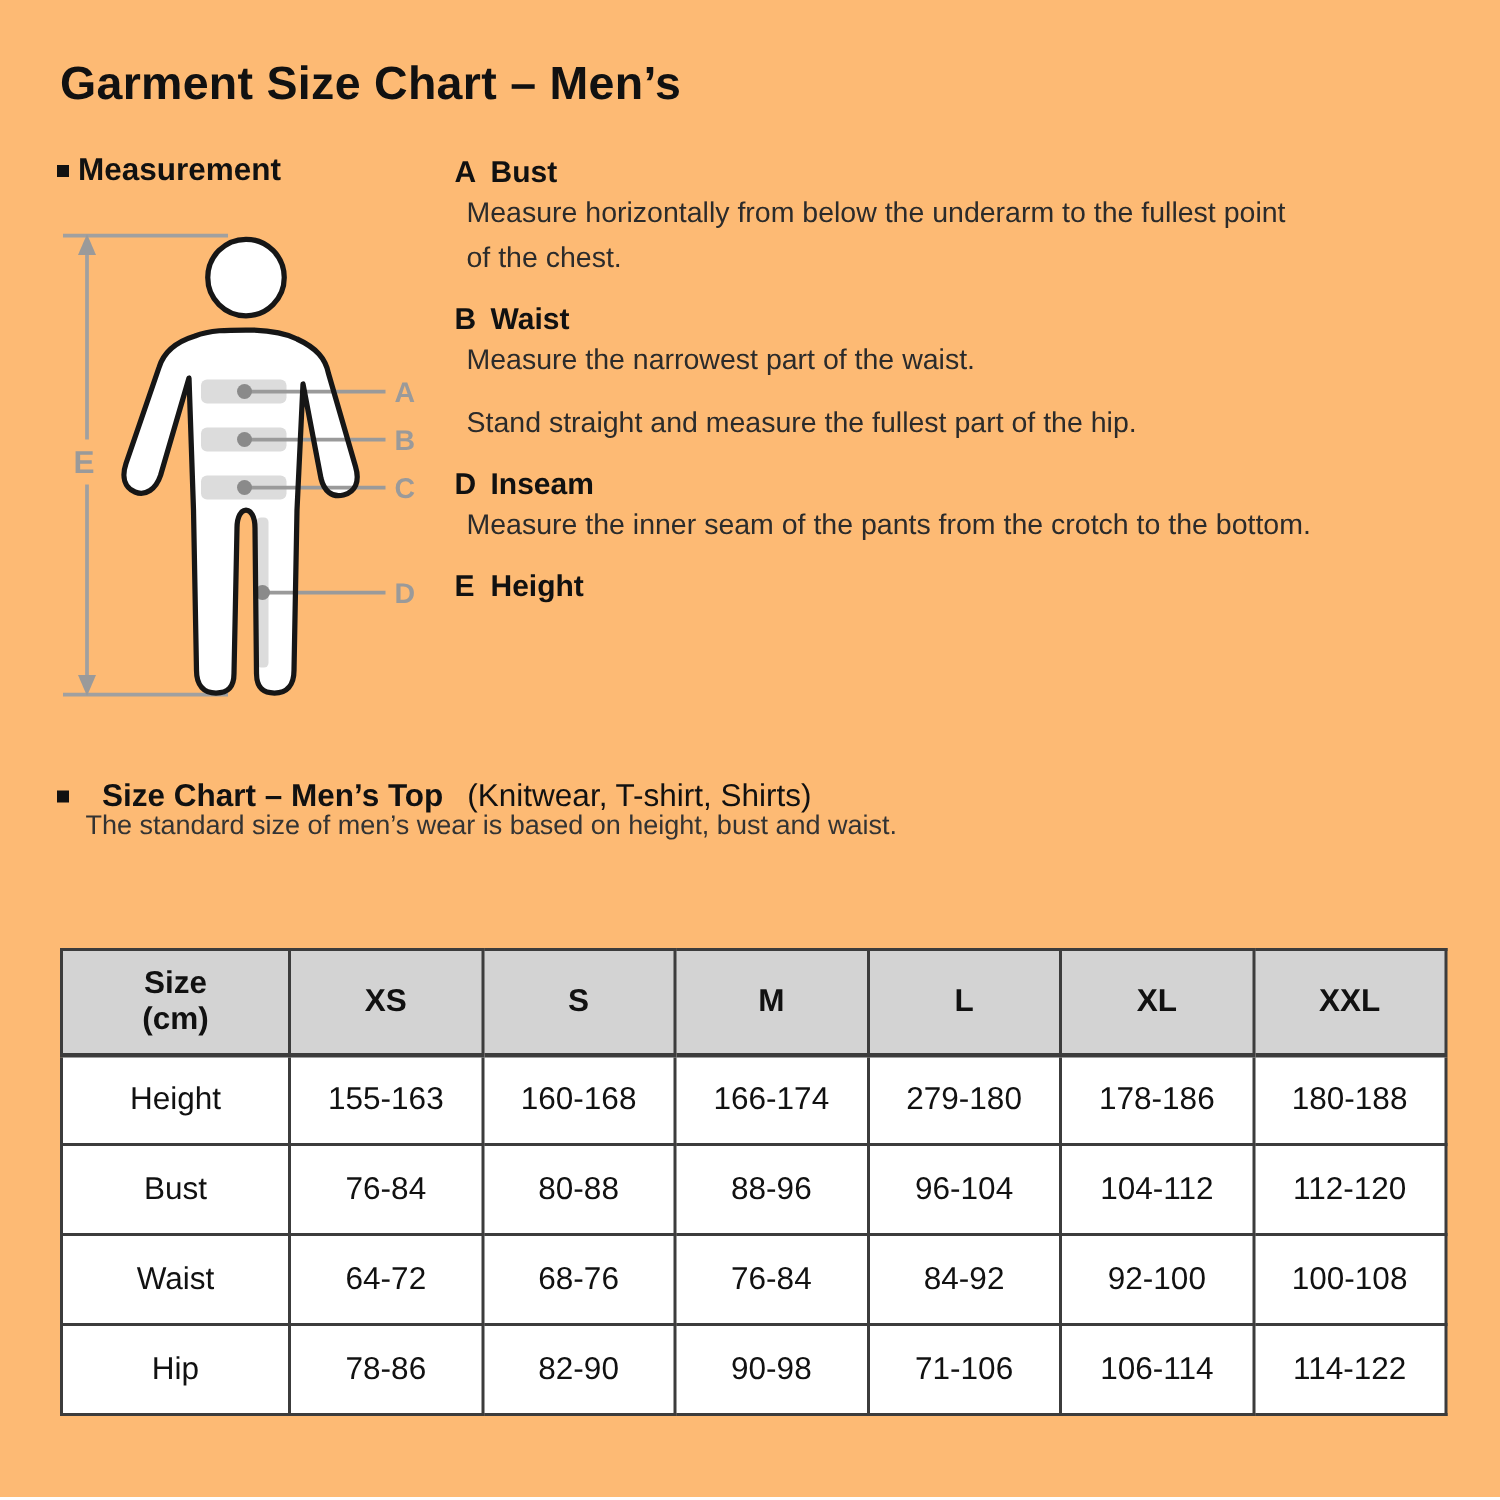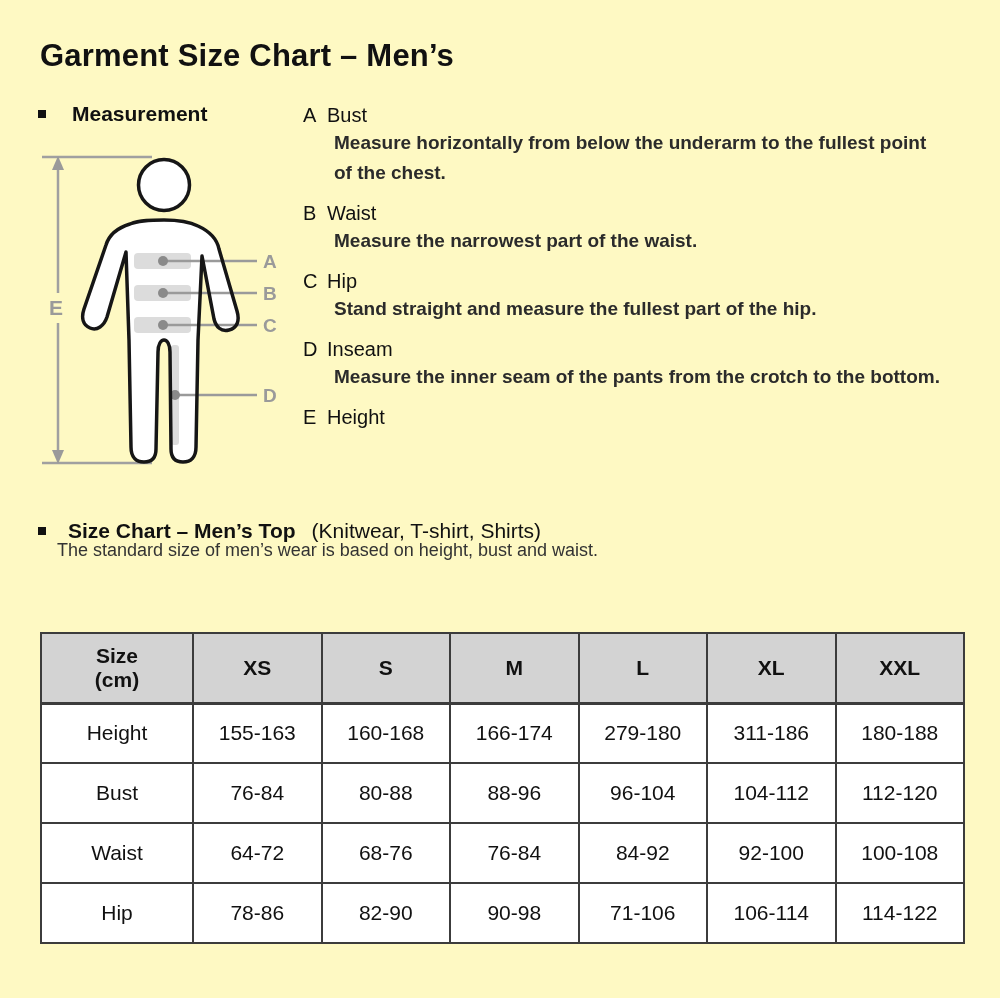--- a/index.html
+++ b/index.html
@@ -1,21 +1,21 @@
 <!DOCTYPE html>
 <html><head>
 <meta charset="utf-8">
 <style>
   * { box-sizing: border-box; margin: 0; padding: 0; }
   html, body { background: #ffffff; }
   .page {
     position: relative;
     width: 1000px;
     height: 998px;
-    background: #fef9c3;
+    background: #fdba74;
     font-family: "Liberation Sans", sans-serif;
     color: #1a1a1a;
     overflow: hidden;
   }
   .page-title {
     position: absolute;
     left: 40px;
     top: 38px;
     font-size: 31px;
     font-weight: bold;
@@ -31,51 +31,50 @@
     color: #111;
     white-space: nowrap;
   }
   .sec-heading .bullet {
     width: 8px;
     height: 8px;
     background: #111;
     margin-right: 6px;
     flex: 0 0 auto;
   }
-  .m-heading { left: 38px; top: 102px; gap: 20px; }
+  .m-heading { left: 38px; top: 102px; }
   .sc-heading { left: 38px; top: 519px; gap: 16px; }
   .sc-heading .normal { font-weight: normal; }
   .sc-note {
     position: absolute;
     left: 57px;
     top: 540px;
     font-size: 18px;
     color: #333;
   }
   
   .defs {
     position: absolute;
     left: 303px;
     top: 102px;
     width: 665px;
   }
   .def { margin-bottom: 12px; }
   .def-head {
     font-size: 20px;
-    font-weight: normal;
+    font-weight: bold;
     line-height: 26px;
     color: #111;
   }
   .def-letter { display: inline-block; width: 24px; }
   .def-desc {
-    margin-left: 31px;
+    margin-left: 8px;
     font-size: 19px;
     line-height: 30px;
     color: #2b2b2b;
-    font-weight: bold;
   }
   
   .diagram {
     position: absolute;
     left: 30px;
     top: 130px;
     width: 270px;
     height: 360px;
   }
   .diagram text {
@@ -235,23 +234,20 @@
     <div class="def">
       <div class="def-head">
         <span class="def-letter">B</span><span>Waist</span>
       </div>
       <div class="def-desc">
         <div>Measure the narrowest part of the waist.</div>
       </div>
     </div>
 
     <div class="def">
-      <div class="def-head">
-        <span class="def-letter">C</span><span>Hip</span>
-      </div>
       <div class="def-desc">
         <div>Stand straight and measure the fullest part of the hip.</div>
       </div>
     </div>
 
     <div class="def">
       <div class="def-head">
         <span class="def-letter">D</span><span>Inseam</span>
       </div>
       <div class="def-desc">
@@ -298,21 +294,21 @@
         <th>XXL</th>
       </tr>
     </thead>
     <tbody>
       <tr>
         <td>Height</td>
         <td>155-163</td>
         <td>160-168</td>
         <td>166-174</td>
         <td>279-180</td>
-        <td>311-186</td>
+        <td>178-186</td>
         <td>180-188</td>
       </tr>
       <tr>
         <td>Bust</td>
         <td>76-84</td>
         <td>80-88</td>
         <td>88-96</td>
         <td>96-104</td>
         <td>104-112</td>
         <td>112-120</td>

